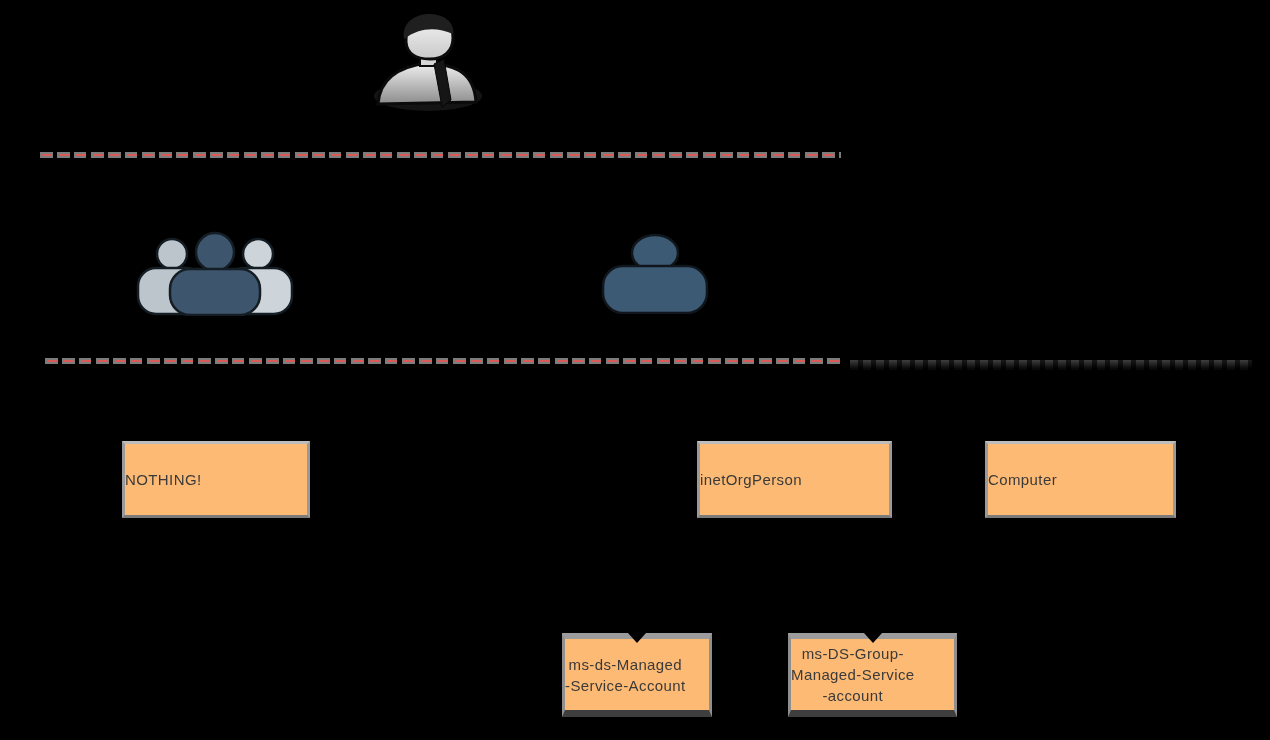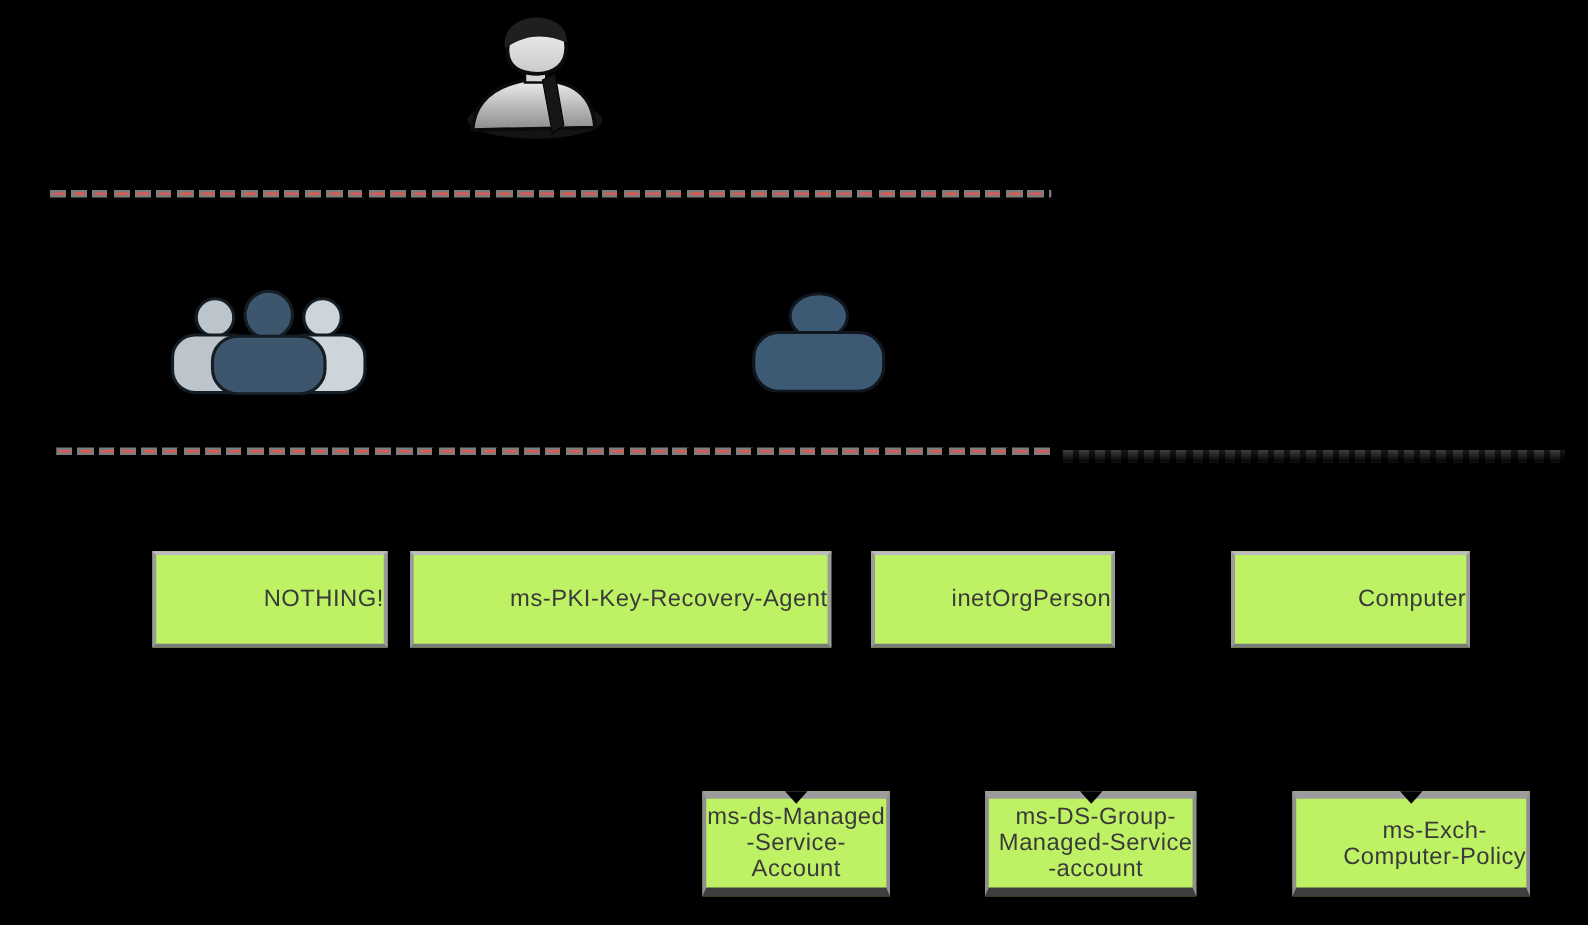--- a/index.html
+++ b/index.html
@@ -24,24 +24,24 @@
   
   .dashline-dark{
     position:absolute;height:10px;
     background:
       linear-gradient(180deg,rgba(70,70,70,.35) 0%,rgba(0,0,0,.85) 85%),
       repeating-linear-gradient(90deg,#3a3a3a 0 8px,#000 8px 13px);
     background-blend-mode:normal;
   }
   
   .cbox{
-    position:absolute;box-sizing:border-box;background:#bef264;
+    position:absolute;box-sizing:border-box;background:#fdba74;
     border:3px solid #9a9a9a;border-top-color:#bdbdbd;border-bottom-color:#7a7a7a;
-    display:flex;align-items:center;justify-content:flex-end;text-align:center;
-    color:#3a3a3a;font-size:19px;letter-spacing:.4px;
+    display:flex;align-items:center;justify-content:flex-start;text-align:center;
+    color:#3a3a3a;font-size:15px;letter-spacing:.4px;
   }
   .cbox .lbl{white-space:pre-line;line-height:21px;}
   .cbox.deep{
     border-top:6px solid #9c9c9c;border-bottom:7px solid #3e3e3e;
     border-left:3px solid #8f8f8f;border-right:3px solid #8f8f8f;
   }
   .notch{
     position:absolute;top:-6px;left:50%;margin-left:-9px;width:0;height:0;
     border-left:9px solid transparent;border-right:9px solid transparent;
     border-top:10px solid #000;
@@ -106,40 +106,32 @@
     <div class="gray"></div>
       <div class="red"></div>
       <div class="gapmask"></div>
   </div>
 
   <div class="dashline-dark" style="left:850px;top:360px;width:402px;"></div>
 
   <div class="cbox" style="left:122px;top:441px;width:188px;height:77px;">
     <span class="lbl">NOTHING!</span>
   </div>
-  <div class="cbox" style="left:328px;top:441px;width:337px;height:77px;">
-    <span class="lbl">ms-PKI-Key-Recovery-Agent</span>
-  </div>
   <div class="cbox" style="left:985px;top:441px;width:191px;height:77px;">
     <span class="lbl">Computer</span>
   </div>
   <div class="cbox" style="left:697px;top:441px;width:195px;height:77px;">
     <span class="lbl">inetOrgPerson</span>
   </div>
 
   <div class="cbox deep" style="left:562px;top:633px;width:150px;height:84px;">
     <span class="notch"></span>
     <span class="lbl">ms-ds-Managed
 -Service-Account</span>
   </div>
   <div class="cbox deep" style="left:788px;top:633px;width:169px;height:84px;">
     <span class="notch"></span>
     <span class="lbl">ms-DS-Group-
 Managed-Service
 -account</span>
   </div>
-  <div class="cbox deep" style="left:1034px;top:633px;width:190px;height:84px;">
-    <span class="notch"></span>
-    <span class="lbl">ms-Exch-
-Computer-Policy</span>
-  </div>
 
 </div>
 
 </body></html>

